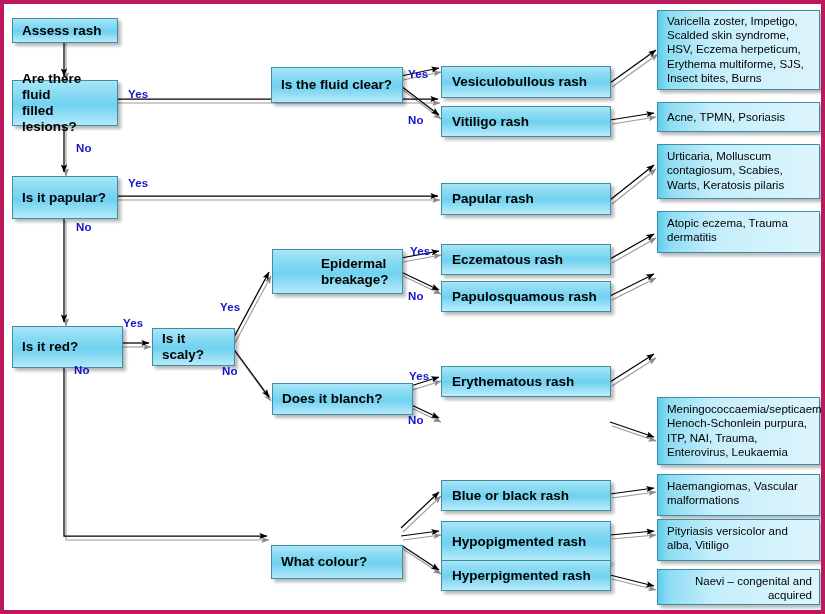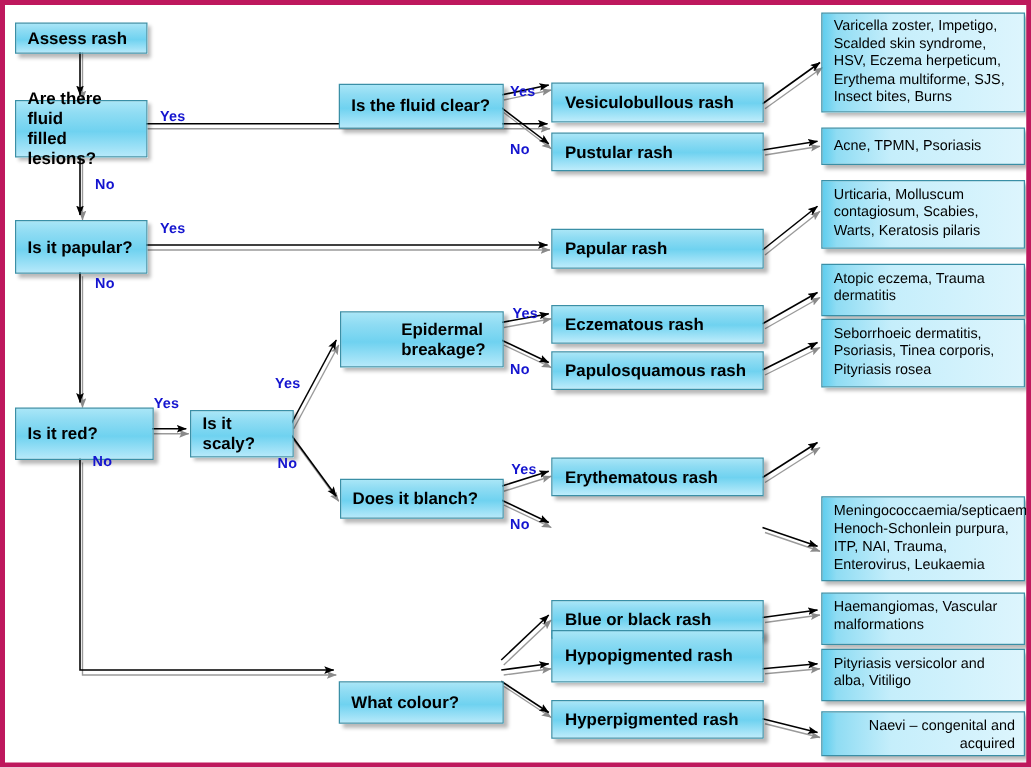--- a/index.html
+++ b/index.html
@@ -176,34 +176,34 @@
     <span class="nlabel">Is the fluid clear?</span>
   </div>
 
   <div class="node decision" style="left:268px;top:245px;width:131px;height:45px;padding-left:48px;">
     <span class="nlabel">
       <span>Epidermal</span><br>
       <span>breakage?</span>
     </span>
   </div>
 
-  <div class="node decision" style="left:268px;top:379px;width:131px;height:32px;">
+  <div class="node decision" style="left:268px;top:379px;width:141px;height:32px;">
     <span class="nlabel">Does it blanch?</span>
   </div>
 
   <div class="node decision" style="left:267px;top:541px;width:132px;height:34px;">
     <span class="nlabel">What colour?</span>
   </div>
 
   <div class="node rash" style="left:437px;top:62px;width:170px;height:32px;">
     <span class="nlabel">Vesiculobullous  rash</span>
   </div>
 
   <div class="node rash" style="left:437px;top:102px;width:170px;height:31px;">
-    <span class="nlabel">Pustular rash</span>
+    <span class="nlabel">Vitiligo rash</span>
   </div>
 
   <div class="node rash" style="left:437px;top:179px;width:170px;height:32px;">
     <span class="nlabel">Papular rash</span>
   </div>
 
   <div class="node rash" style="left:437px;top:240px;width:170px;height:31px;">
     <span class="nlabel">Eczematous  rash</span>
   </div>
 
@@ -213,21 +213,21 @@
 
   <div class="node rash" style="left:437px;top:362px;width:170px;height:31px;">
     <span class="nlabel">Erythematous  rash</span>
   </div>
 
 
   <div class="node rash" style="left:437px;top:476px;width:170px;height:31px;">
     <span class="nlabel">Blue or black rash</span>
   </div>
 
-  <div class="node rash" style="left:437px;top:500px;width:170px;height:42px;">
+  <div class="node rash" style="left:437px;top:517px;width:170px;height:42px;">
     <span class="nlabel">Hypopigmented  rash</span>
   </div>
 
   <div class="node rash" style="left:437px;top:556px;width:170px;height:31px;">
     <span class="nlabel">Hyperpigmented  rash</span>
   </div>
 
   <div class="node outcome" style="left:653px;top:6px;width:163px;height:80px;align-items:flex-end;">
     <span class="nlabel">Varicella zoster, Impetigo, Scalded skin syndrome, HSV, Eczema herpeticum, Erythema multiforme, SJS, Insect bites, Burns</span>
   </div>
@@ -237,23 +237,20 @@
   </div>
 
   <div class="node outcome" style="left:653px;top:140px;width:163px;height:55px;align-items:flex-start;">
     <span class="nlabel">Urticaria, Molluscum contagiosum, Scabies, Warts, Keratosis pilaris</span>
   </div>
 
   <div class="node outcome" style="left:653px;top:207px;width:163px;height:42px;align-items:flex-start;">
     <span class="nlabel">Atopic eczema, Trauma dermatitis</span>
   </div>
 
-  <div class="node outcome" style="left:653px;top:251px;width:163px;height:55px;align-items:flex-start;">
-    <span class="nlabel">Seborrhoeic dermatitis, Psoriasis, Tinea corporis, Pityriasis rosea</span>
-  </div>
 
 
   <div class="node outcome" style="left:653px;top:393px;width:163px;height:68px;align-items:flex-start;">
     <span class="nlabel">Meningococcaemia/septicaemia, Henoch-Schonlein purpura, ITP, NAI, Trauma, Enterovirus, Leukaemia</span>
   </div>
 
   <div class="node outcome" style="left:653px;top:470px;width:163px;height:42px;align-items:flex-start;">
     <span class="nlabel">Haemangiomas, Vascular malformations</span>
   </div>
 

